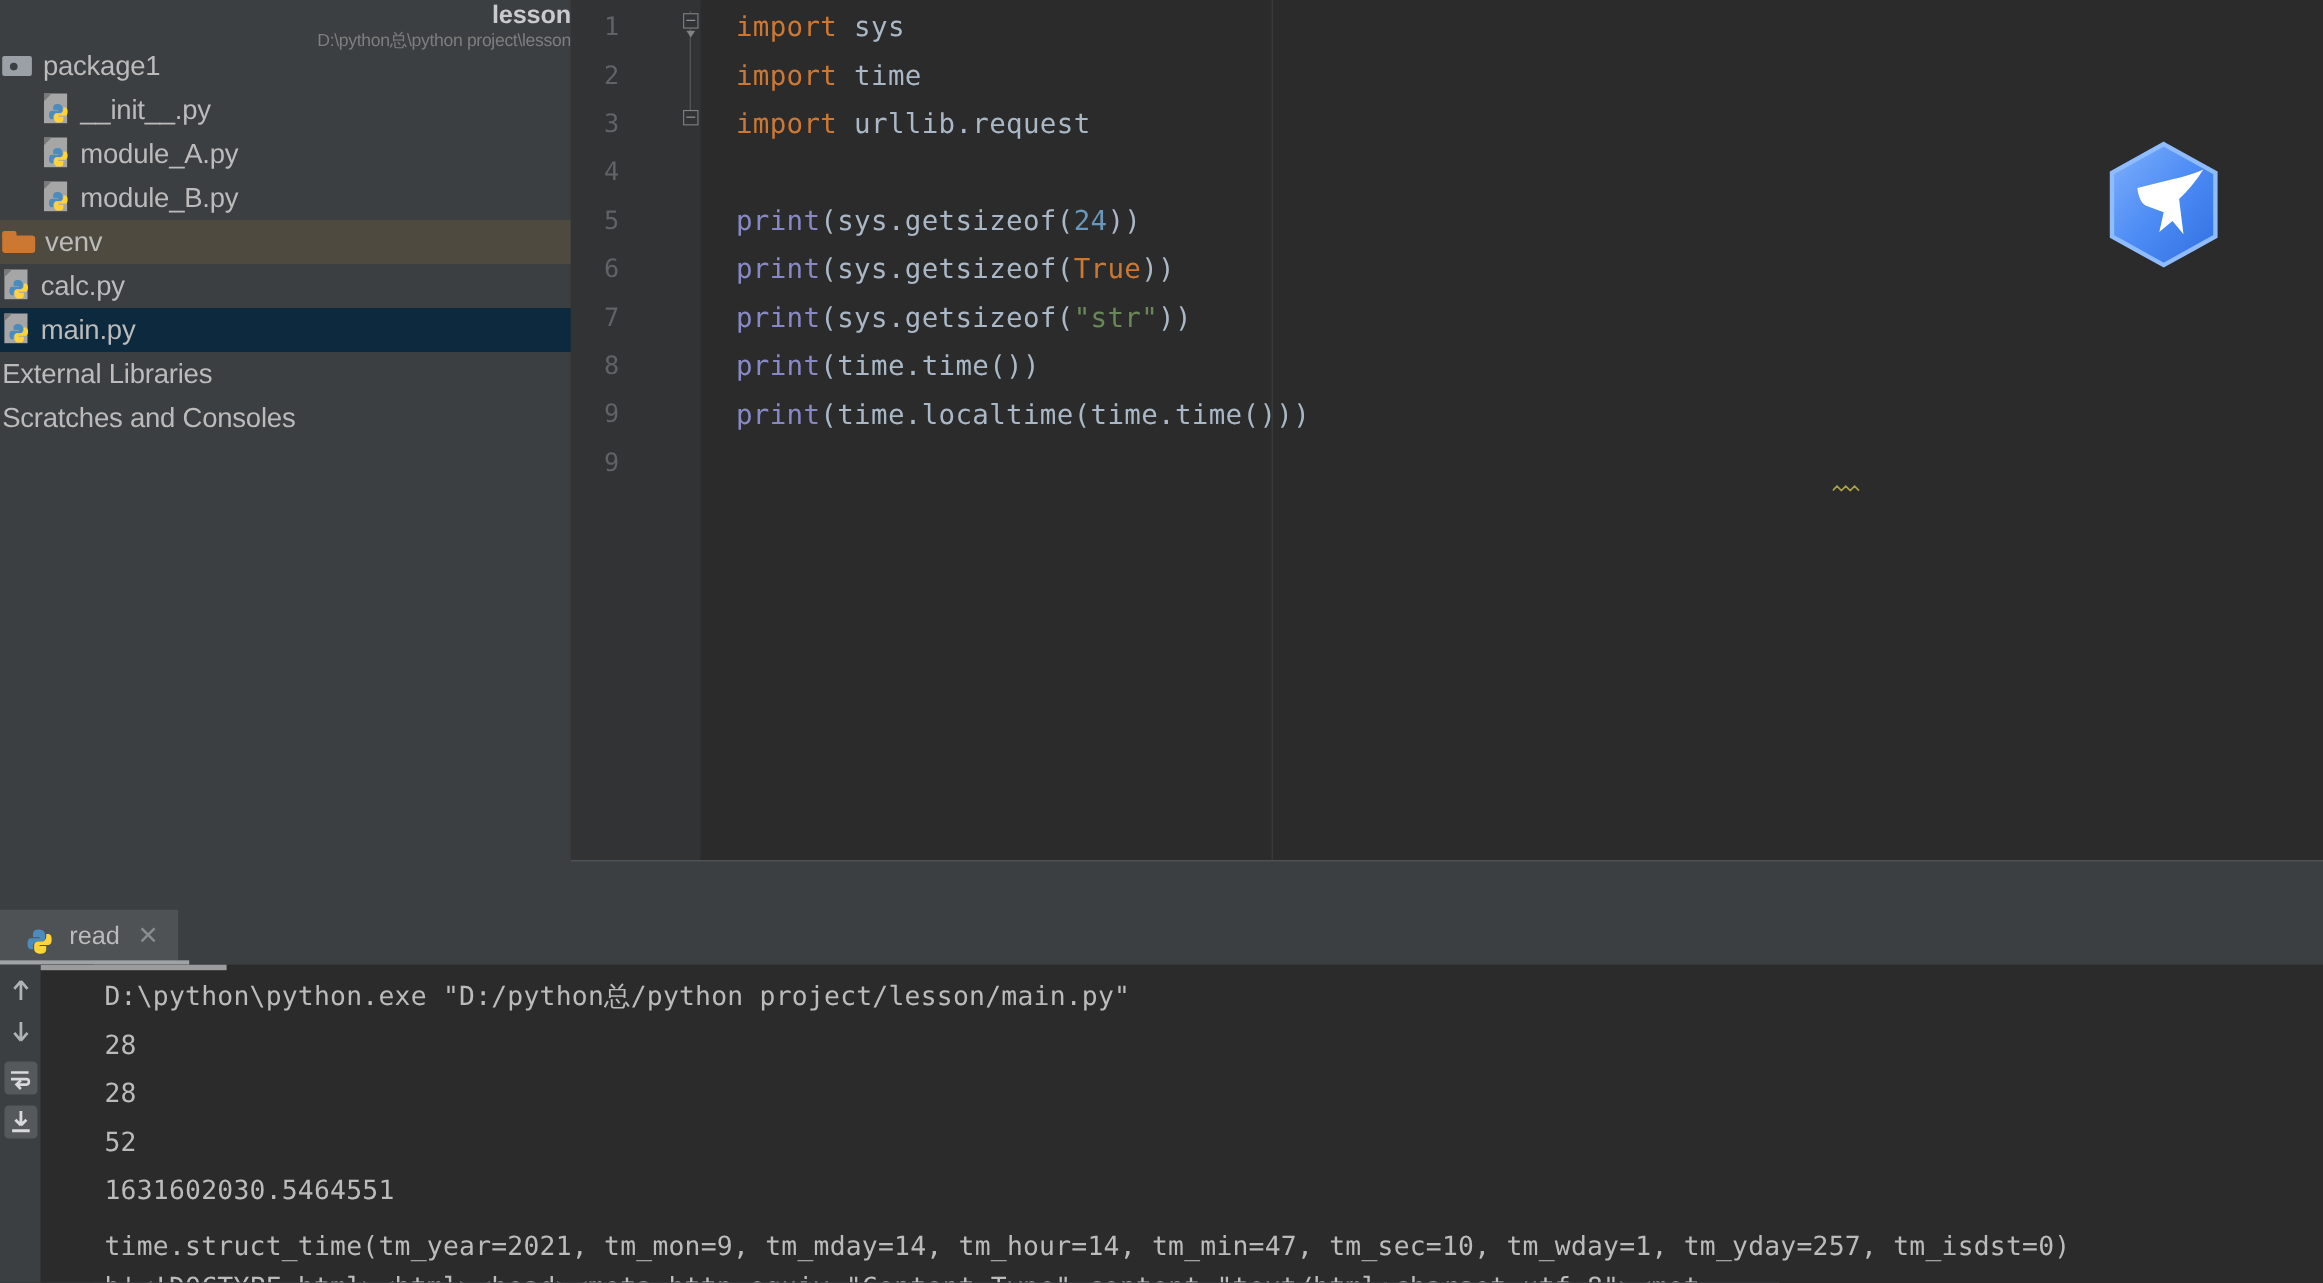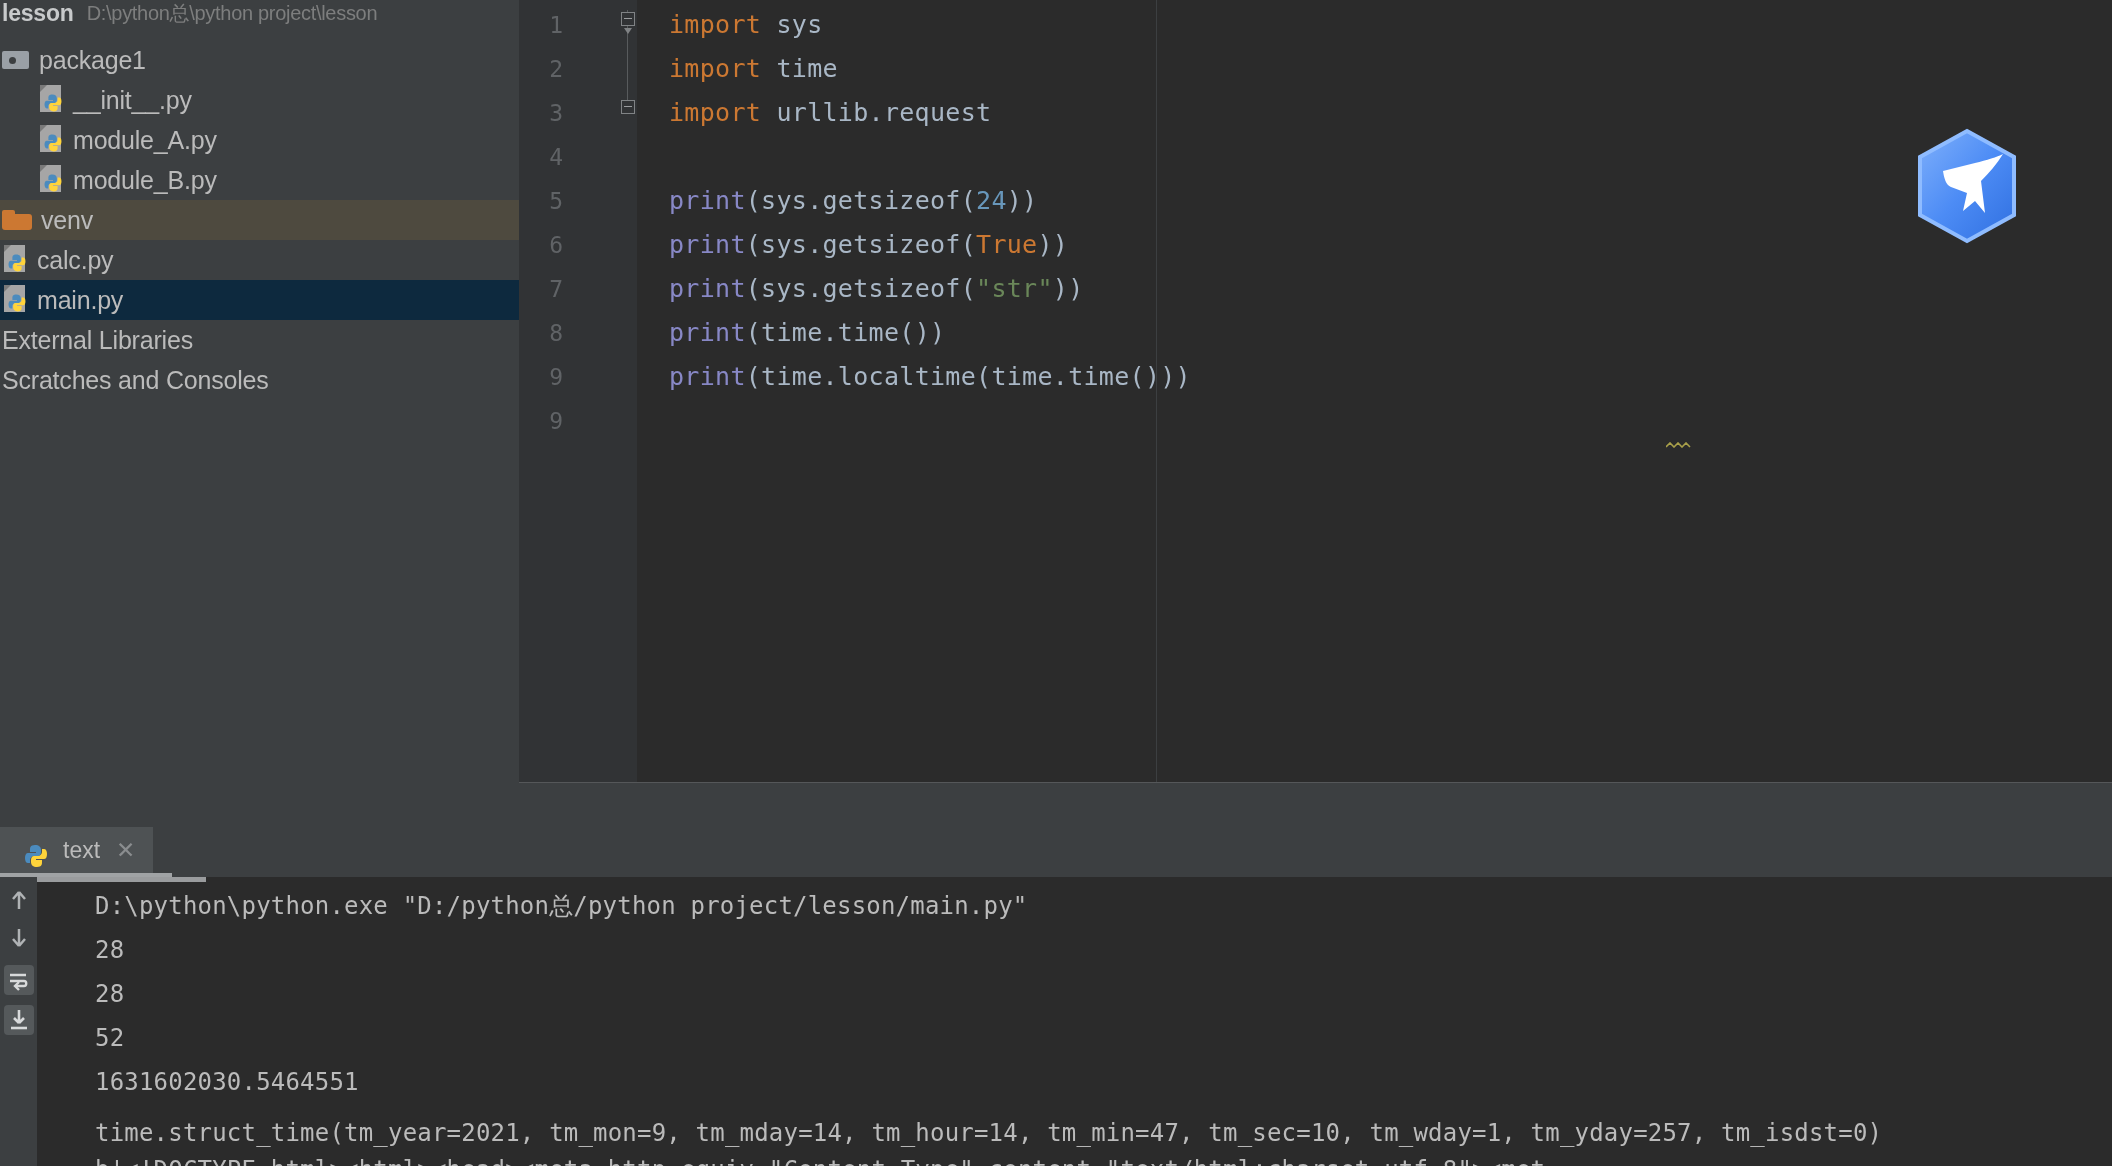--- a/index.html
+++ b/index.html
@@ -12,29 +12,29 @@
   #root { position:relative; width:2112px; height:1166px; }
 
   
   #sidebar {
     position:absolute; left:0; top:0;
     width:519px; height:827px;
     background:#3C3F41;
     overflow:hidden;
   }
   .proj-header {
-    height:40px; display:flex; align-items:flex-start;
-    padding-left:2px; white-space:nowrap;
+    height:40px; display:flex; align-items:flex-end;
+    padding-left:2px; white-space:nowrap;flex-direction:column;
   }
   .proj-name {
     font-size:23px; font-weight:bold; color:#C8CACB;
     letter-spacing:-0.2px;
   }
   .proj-path {
-    font-size:20px; color:#7D7E7E; margin-left:13px;
+    font-size:16px; color:#7D7E7E; margin-left:13px;
     letter-spacing:-0.3px;
   }
   .tree-row {
     height:40px; display:flex; align-items:center;
     white-space:nowrap; position:relative;
   }
   .tree-row .lbl {
     font-size:25px; color:#BBBBBB; letter-spacing:-0.2px;
   }
   .tree-row.selected { background:#0D293E; }
@@ -356,21 +356,21 @@
           <svg width="26" height="26" viewBox="0 0 26 26">
             <path d="M12,2 C7,2 7,5 7,7 L7,9 L13,9 L13,10 L5,10 C3,10 2,12 2,15
                      C2,18 3,20 5,20 L7,20 L7,17 C7,15 9,13 11,13 L15,13
                      C17,13 18,11 18,9 L18,7 C18,4 16,2 12,2 Z" fill="#4B8BBE"></path>
             <path d="M14,24 C19,24 19,21 19,19 L19,17 L13,17 L13,16 L21,16
                      C23,16 24,14 24,11 C24,8 23,6 21,6 L19,6 L19,9
                      C19,11 17,13 15,13 L11,13 C9,13 8,15 8,17 L8,19
                      C8,22 10,24 14,24 Z" fill="#FFD43B"></path>
           </svg>
         </span>
-        <span class="tab-label">text</span>
+        <span class="tab-label">read</span>
         <span class="tab-close">✕</span>
       </div>
       <div id="run-tab-underline"></div>
     </div>
 
     <div id="console-toolbar">
       <div class="ctb" style="top:8px;">
         <svg width="30" height="30" viewBox="0 0 30 30">
           <path d="M15,7 L15,24 M15,7 L9,14 M15,7 L21,14" stroke="#B0B3B5" stroke-width="2.5" fill="none"></path>
         </svg>

